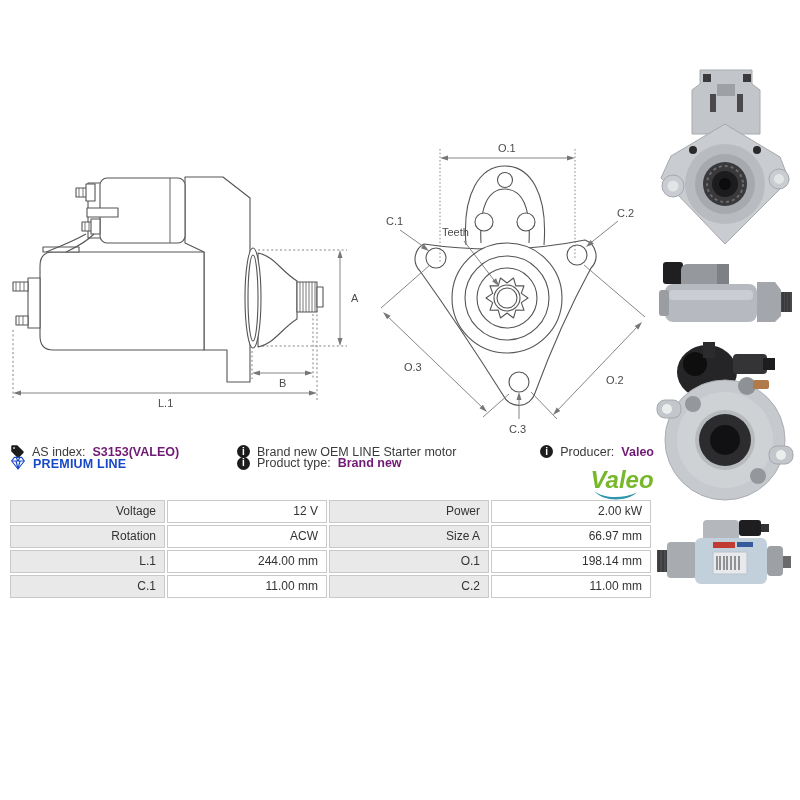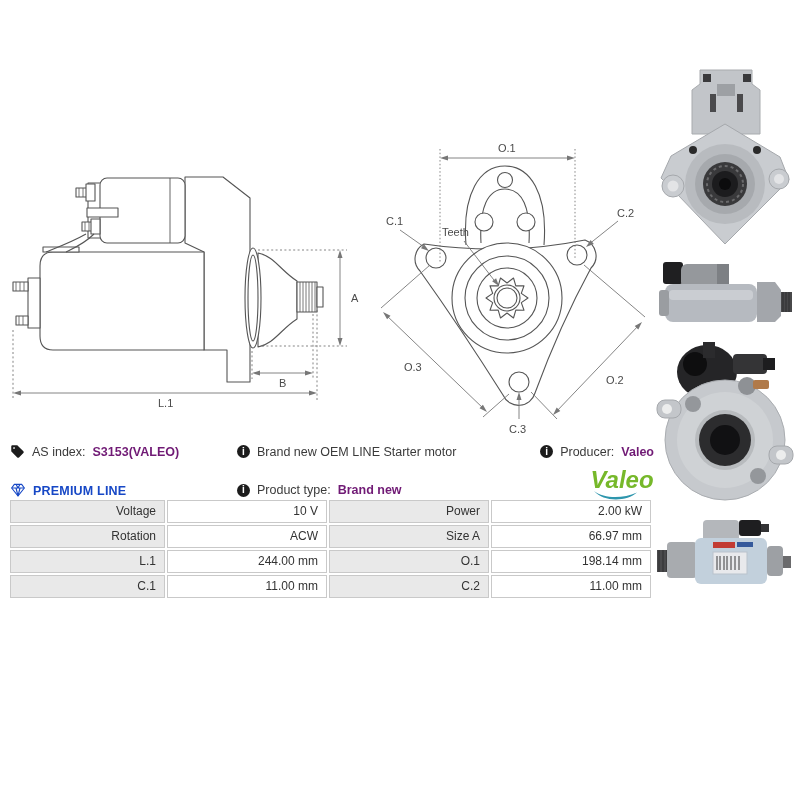--- a/index.html
+++ b/index.html
@@ -249,21 +249,21 @@
       <span class="info-icon">i</span>
       <span>Brand new OEM LINE Starter motor</span>
     </div>
     <div class="info-right">
       <span class="info-icon">i</span>
       <span>Producer:</span>
       <span class="b">Valeo</span>
     </div>
   </div>
 
-  <div class="info-row" style="top:455px;margin-top:27px;">
+  <div class="info-row" style="top:455px;">
     <div class="info-left">
       <svg width="16" height="16" viewBox="0 0 24 24">
         <g fill="none" stroke="#1748c6" stroke-width="1.7" stroke-linejoin="round">
           <path d="M6.5 3.5h11l4 5.5L12 21 2.5 9l4-5.5z"></path>
           <path d="M2.5 9h19M9 3.5l3 5.5 3-5.5M12 21L9 9M12 21l3-12"></path>
         </g>
       </svg>
       <span class="premium">PREMIUM LINE</span>
     </div>
     <div class="info-mid">
@@ -281,21 +281,21 @@
   <table class="spec">
     <colgroup>
         <col style="width:155px">
         <col style="width:160px">
         <col style="width:160px">
         <col style="width:160px">
       </colgroup>
     <tbody>
       <tr>
         <td class="lbl">Voltage</td>
-        <td>10 V</td>
+        <td>12 V</td>
         <td class="lbl">Power</td>
         <td>2.00 kW</td>
       </tr>
       <tr>
         <td class="lbl">Rotation</td>
         <td>ACW</td>
         <td class="lbl">Size A</td>
         <td>66.97 mm</td>
       </tr>
       <tr>

